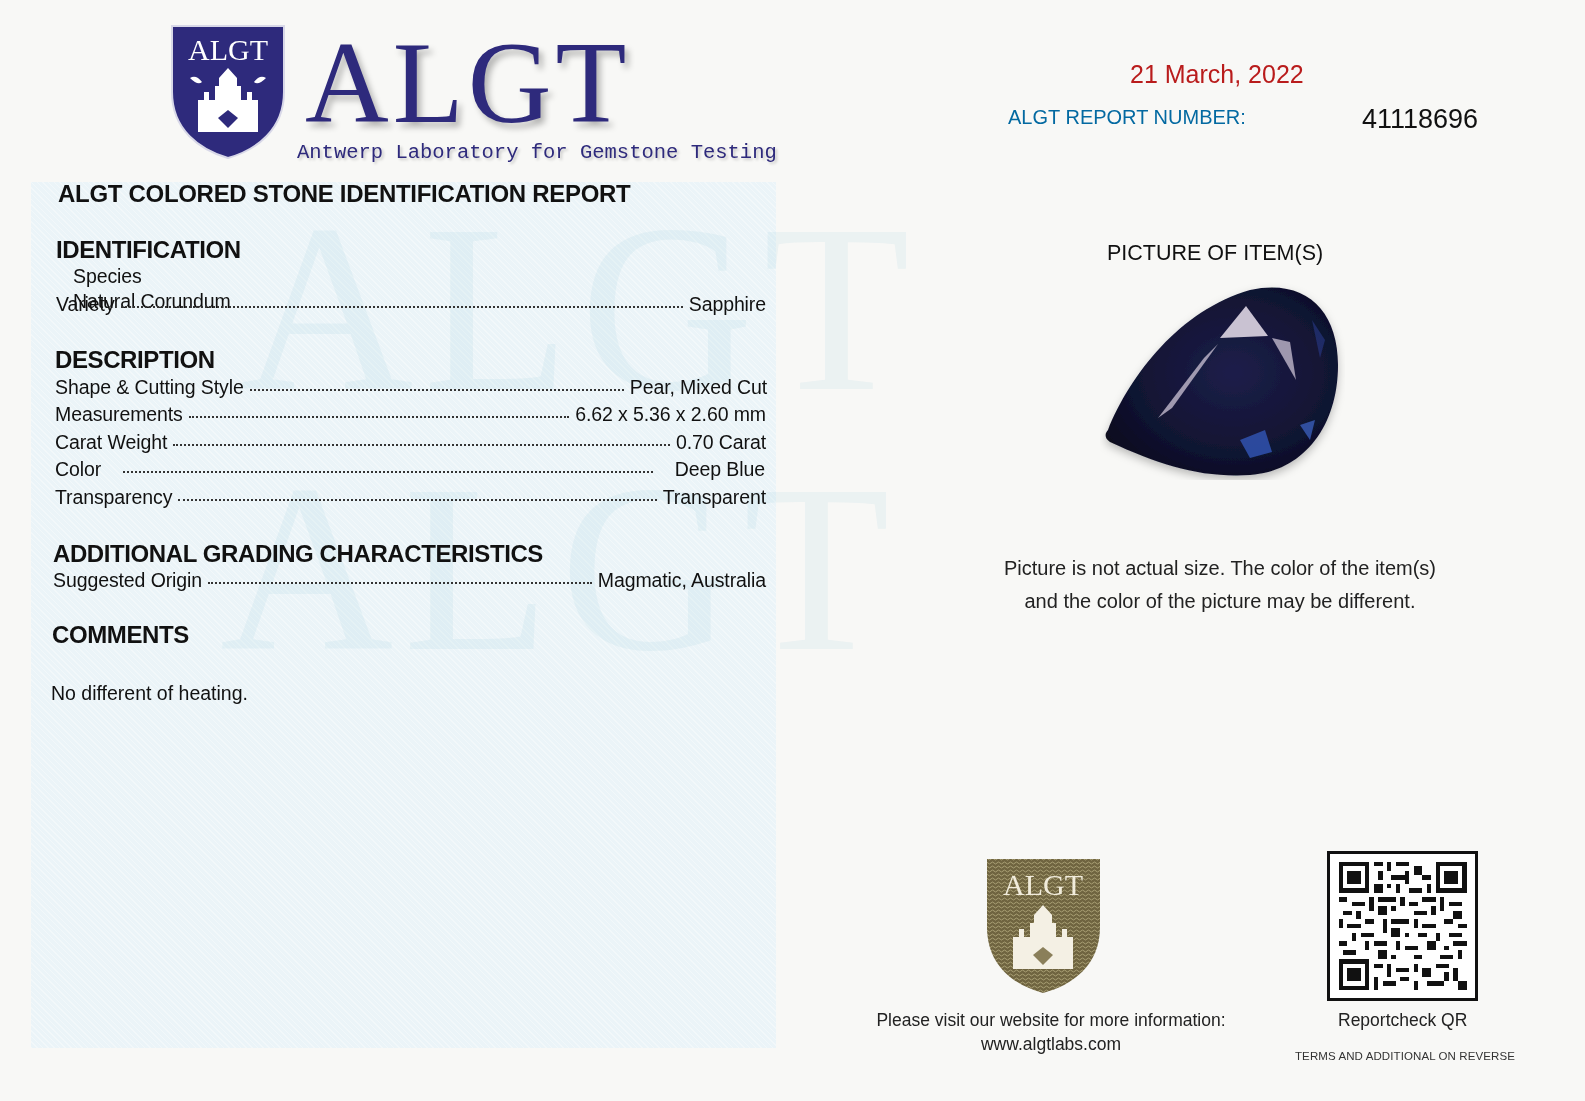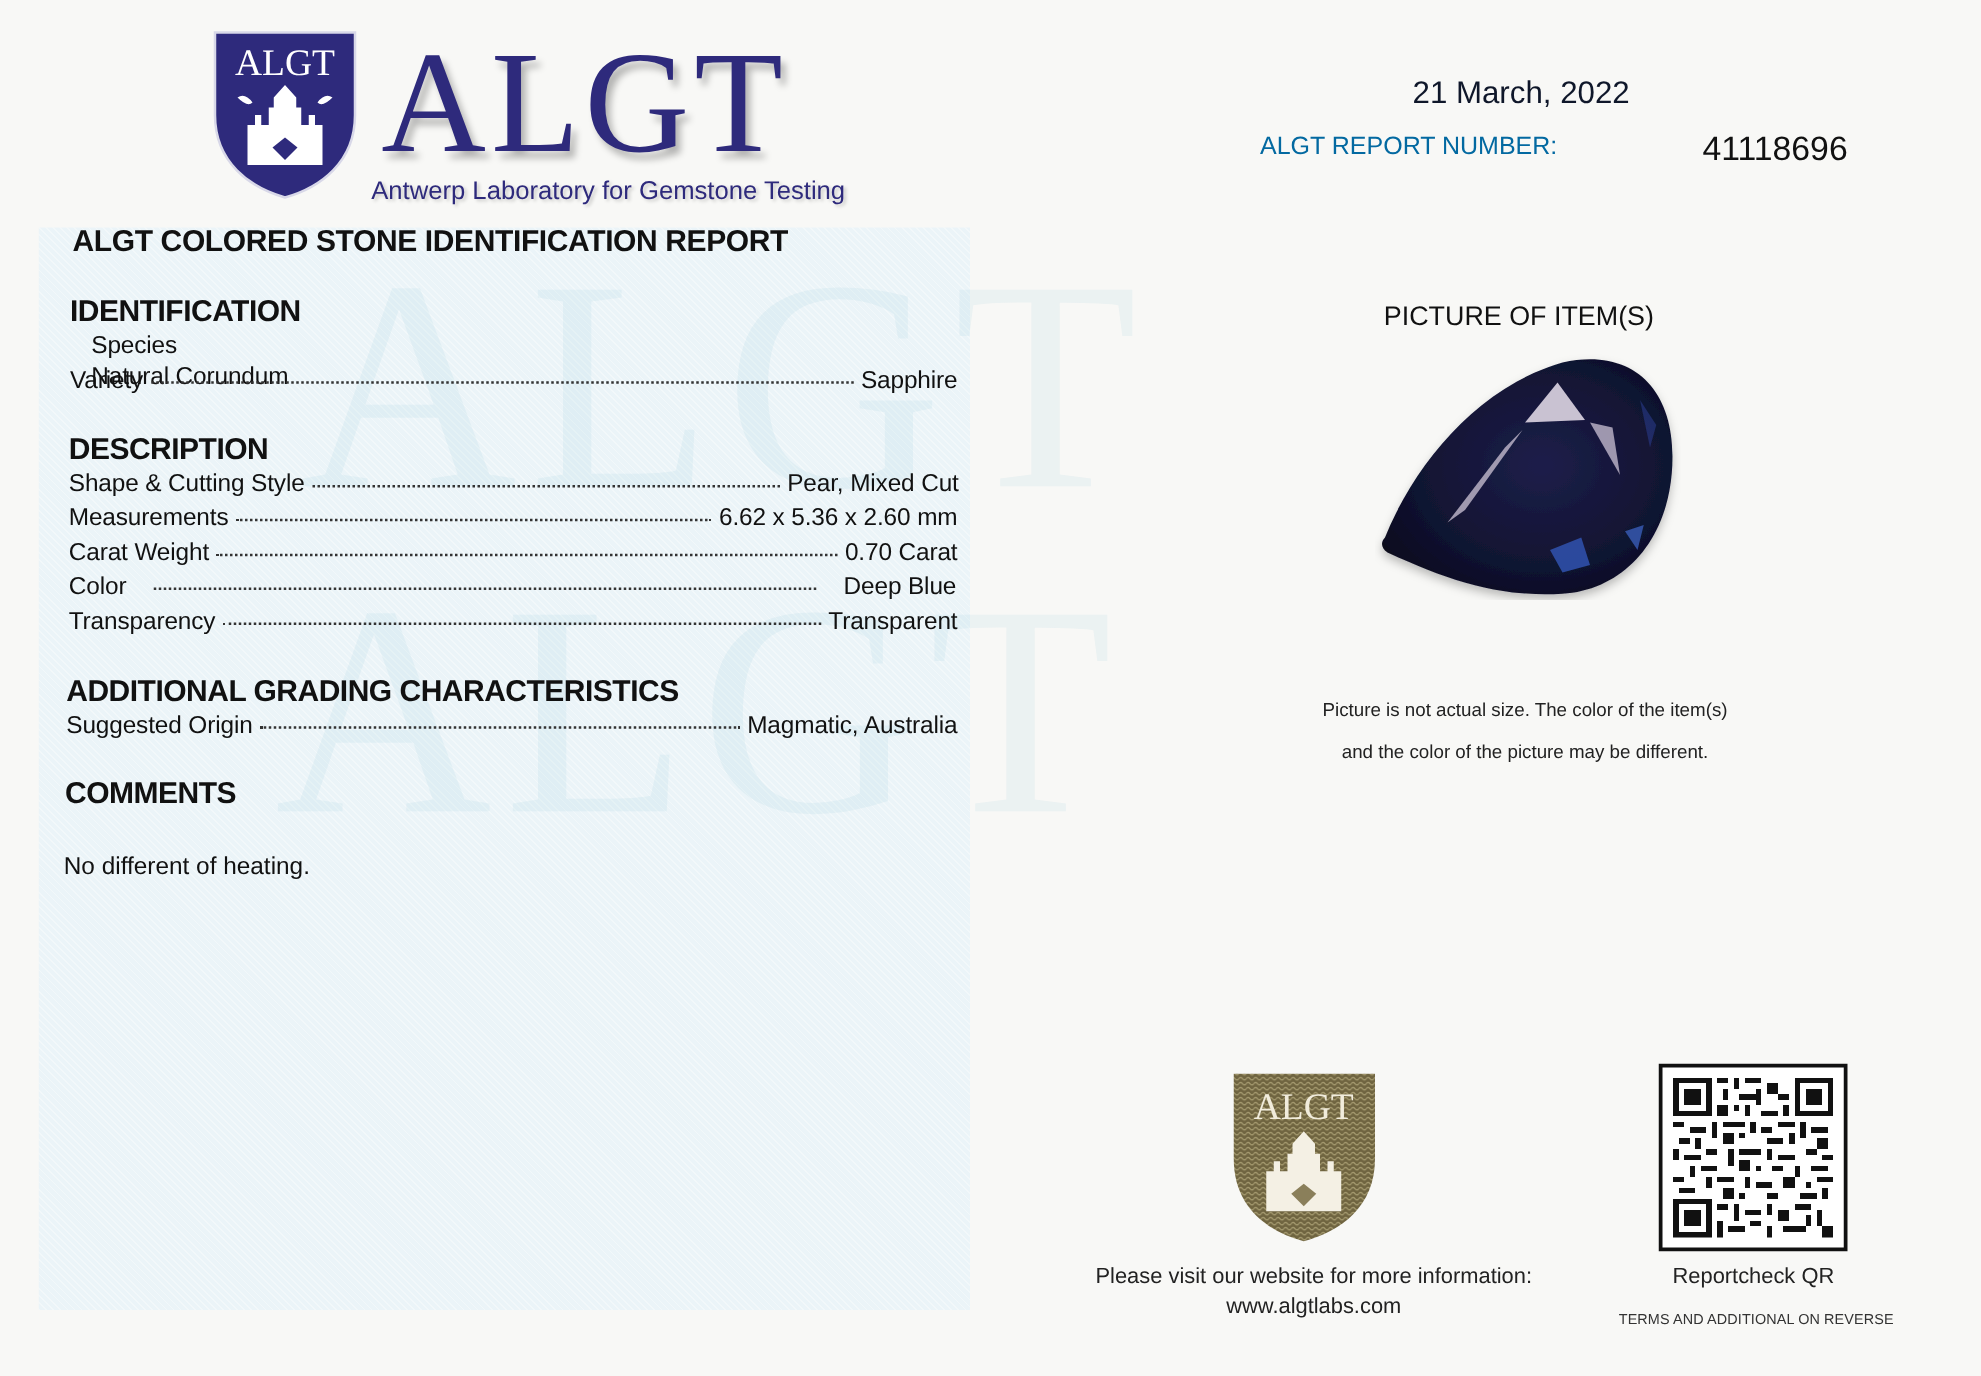--- a/index.html
+++ b/index.html
@@ -17,21 +17,21 @@
     }
     .brand-word {
       position: absolute; left: 305px; top: 28px;
       font-family: "Liberation Serif", serif;
       font-size: 116px; line-height: 110px; letter-spacing: 4px;
       color: #2e2a7c;
       text-shadow: 4px 5px 6px rgba(0,0,0,0.28);
     }
     .brand-sub {
       position: absolute; left: 297px; top: 141px;
-      font-family: Liberation Sans, sans-serif;
+      font-family: Liberation Mono, monospace;
       font-size: 20.5px; color: #2e2a7c;
       text-shadow: 2px 2px 3px rgba(0,0,0,0.2);
     }
 
     
     .left-panel {
       position: absolute; left: 31px; top: 182px; width: 745px; height: 866px;
       background:
         repeating-linear-gradient(45deg, rgba(255,255,255,0.35) 0 1px, transparent 1px 4px),
         #ebf4f8;
@@ -61,37 +61,37 @@
       border-bottom: 2px dotted #333; transform: translateY(-3px);
     }
     .row .value { white-space: nowrap; }
 
     .comment-text {
       position: absolute; left: 51px; top: 682px; font-size: 19.5px;
     }
 
     
     .date {
-      position: absolute; left: 1130px; top: 60px; font-size: 25px; color: #0f172a;
+      position: absolute; left: 1130px; top: 60px; font-size: 25px; color: #b91c1c;
     }
     .report-label {
       position: absolute; left: 1008px; top: 106px; font-size: 20px; color: #0369a1;
     }
     .report-number {
       position: absolute; left: 1362px; top: 104px; font-size: 27px; color: #111;
     }
     .picture-title {
       position: absolute; left: 1107px; top: 201px; font-size: 21.5px; color: #111; margin-top: 40px;
     }
     .gem {
       position: absolute; left: 1100px; top: 280px; width: 245px; height: 200px;
     }
     .disclaimer {
       position: absolute; left: 960px; top: 552px; width: 520px;
-      text-align: center; font-size: 15px; line-height: 33px; color: #222;
+      text-align: center; font-size: 20px; line-height: 33px; color: #222;
     }
     .seal {
       position: absolute; left: 985px; top: 857px; width: 117px; height: 138px;
     }
     .visit-text {
       position: absolute; left: 860px; top: 1008px; width: 382px;
       text-align: center; font-size: 17.5px; line-height: 24px; color: #222;
     }
     .qr-frame {
       position: absolute; left: 1327px; top: 851px; width: 151px; height: 150px;

